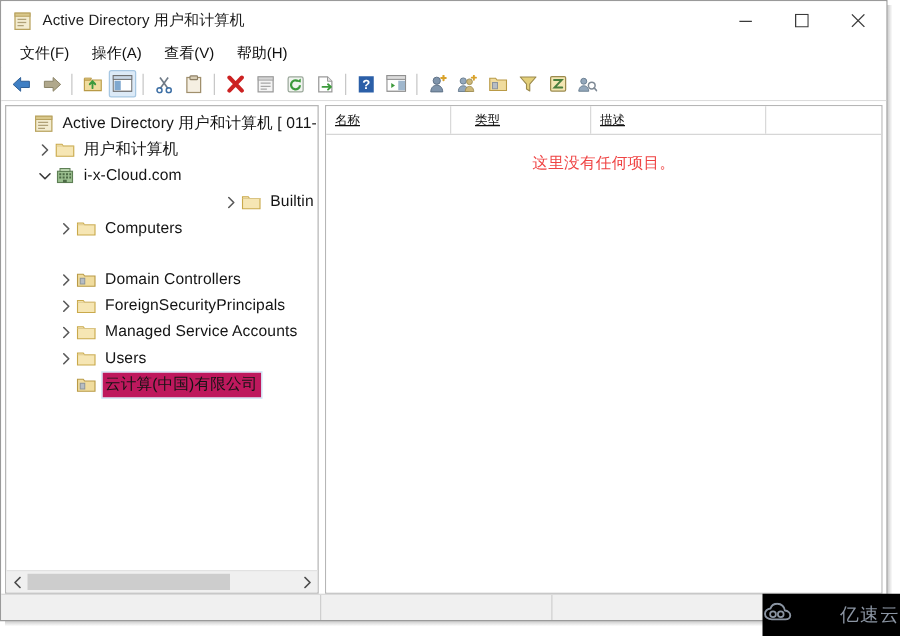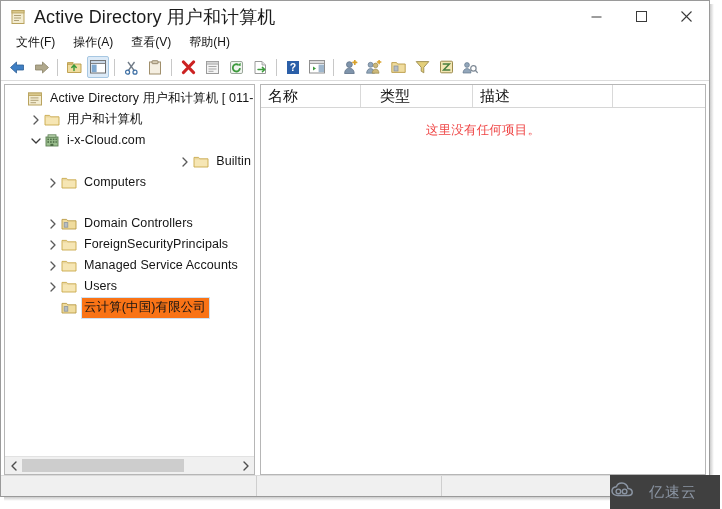--- a/index.html
+++ b/index.html
@@ -52,21 +52,21 @@
     position: relative;
   }
   .title-icon {
     width: 16px; height: 16px;
     margin-left: 9px;
     margin-right: 8px;
     position: relative;
     flex: 0 0 auto;
   }
   .title-text {
-    font-size: 18px;
+    font-size: 12px;
     color: #1b1b1b;
     letter-spacing: 0.1px;
     white-space: nowrap;
   }
   .win-buttons {
     position: absolute;
     right: 0; top: 0;
     height: 31px;
     display: flex;
   }
@@ -191,21 +191,21 @@
     margin-right: 5px;
     position: relative;
   }
   .node-label {
     font-size: 12.5px;
     color: #141414;
     padding: 1px 3px 2px 2px;
     letter-spacing: 0.1px;
   }
   .tree-row.selected .node-label {
-    background: #f97316;
+    background: #be185d;
     outline: 1px solid #cde2f5;
   }
 
   
   .hscroll {
     height: 17px;
     flex: 0 0 17px;
     background: #f0f0f0;
     border-top: 1px solid #e2e2e2;
     display: flex;
@@ -233,27 +233,28 @@
   
   .lv-header {
     height: 22px;
     flex: 0 0 22px;
     display: flex;
     background: #ffffff;
     border-bottom: 1px solid #d6d6d6;
   }
   .lv-col {
     border-right: 1px solid #d9d9d9;
-    font-size: 15px;
+    font-size: 10px;
     color: #111;
     display: flex;
     align-items: center;
     padding-left: 7px;
     box-sizing: border-box;
     height: 22px;
+    text-decoration: underline;
   }
   .lv-body {
     flex: 1;
     position: relative;
     background: #ffffff;
   }
   .lv-empty {
     position: absolute;
     left: 0; right: 0;
     top: 14px;
@@ -286,25 +287,25 @@
     line-height: 20px;
   }
 
   
   .watermark {
     position: absolute;
     right: 2px;
     bottom: 0px;
     width: 110px;
     height: 34px;
-    background: #404040;
-    display: flex;
-    align-items: center;
-    justify-content: flex-start;
-    gap: 13px;
+    background: #000000;
+    display: flex;
+    align-items: center;
+    justify-content: space-between;
+    gap: 0;
   }
   .wm-text {
     font-size: 15px;
     color: #8b95a3;
     letter-spacing: 1px;
   }
 </style>
 </head>
 <body>
 

